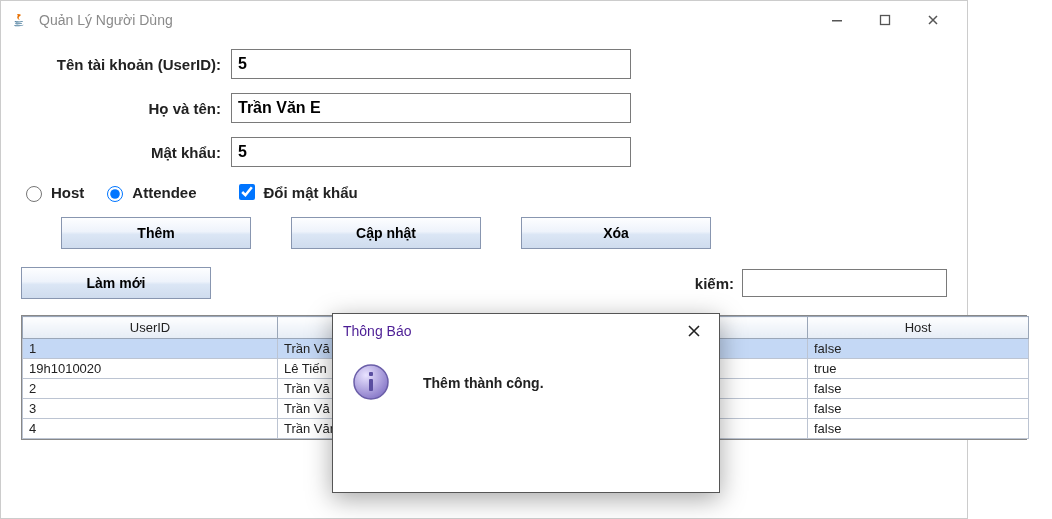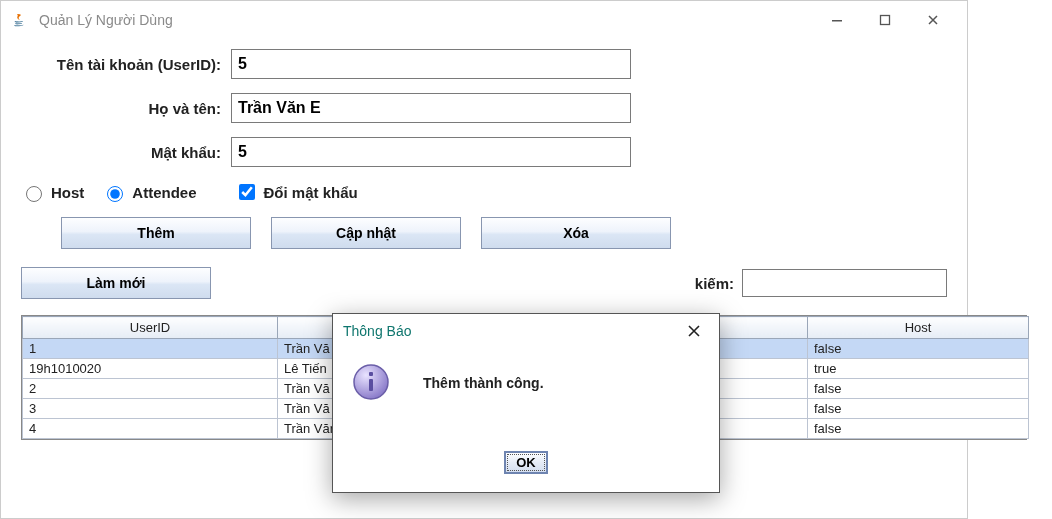--- a/index.html
+++ b/index.html
@@ -71,21 +71,21 @@
     gap: 18px;
     font-size: 15px;
     font-weight: bold;
   }
   .role-row label { display: flex; align-items: center; gap: 6px; cursor: pointer; }
   .role-row input[type="radio"], .role-row input[type="checkbox"] {
     width: 16px; height: 16px;
   }
   .buttons-row {
     display: flex;
-    gap: 20px;
+    gap: 40px;
     margin-left: 12px;
     margin-top: 6px;
     padding-left: 28px;
   }
   .swing-btn {
     width: 190px;
     height: 32px;
     border: 1px solid #8896b0;
     background: linear-gradient(to bottom, #fdfeff 0%, #eef3fb 45%, #dbe6f5 55%, #cfdcee 100%);
     font-weight: bold;
@@ -159,21 +159,21 @@
     background: #fff;
     border: 1px solid #555;
     box-shadow: 0 6px 24px rgba(0,0,0,0.35);
   }
   .dlg-title {
     height: 34px;
     display: flex;
     align-items: center;
     padding: 0 10px;
     font-size: 14px;
-    color: #0f766e;
+    color: #4c1d95;
   }
   .dlg-title .spacer { flex: 1; }
   .dlg-close {
     width: 30px; height: 30px;
     display: flex; align-items: center; justify-content: center;
     color: #222;
   }
   .dlg-body {
     display: flex;
     align-items: center;
@@ -358,16 +358,13 @@
             <stop offset="100%" stop-color="#8d7ecb"></stop>
           </radialGradient>
         </defs>
         <circle cx="20" cy="20" r="17" fill="url(#gball)" stroke="#6a5ea8" stroke-width="1.5"></circle>
         <rect x="18" y="10" width="4" height="4" rx="1" fill="#5a4ea0"></rect>
         <rect x="18" y="17" width="4" height="12" rx="1" fill="#5a4ea0"></rect>
       </svg>
     </span>
     <div class="dlg-msg">Thêm thành công.</div>
   </div>
-  <div class="dlg-actions">
-    <button class="dlg-ok">OK</button>
-  </div>
 </div>
 
 </body></html>

